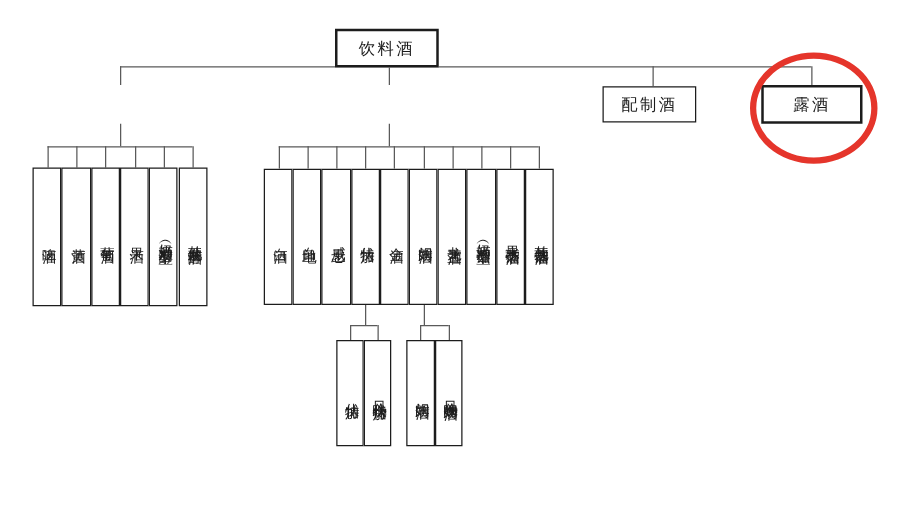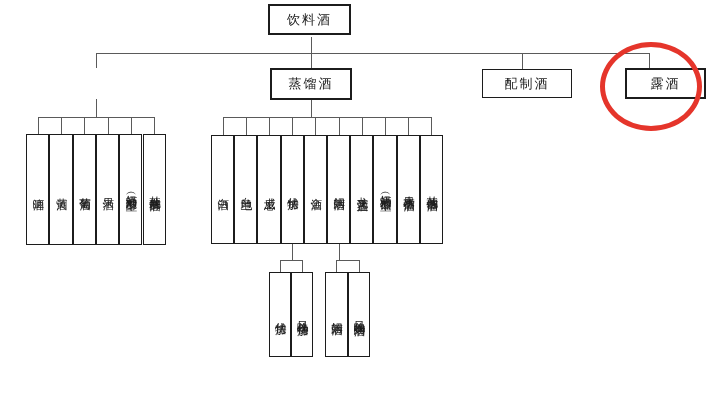--- a/index.html
+++ b/index.html
@@ -78,25 +78,24 @@
   <div class="vl" style="left:292px;top:244px;height:16px;"></div>
   <div class="hl" style="left:280px;top:260px;width:22px;"></div>
   <div class="vl" style="left:280px;top:260px;height:12px;"></div>
   <div class="vl" style="left:302px;top:260px;height:12px;"></div>
 
   <div class="vl" style="left:339px;top:244px;height:16px;"></div>
   <div class="hl" style="left:336px;top:260px;width:23px;"></div>
   <div class="vl" style="left:336px;top:260px;height:12px;"></div>
   <div class="vl" style="left:359px;top:260px;height:12px;"></div>
 
-  <div class="hbox" style="left:268px;top:4px;width:83px;height:31px;">饮料酒</div>
+  <div class="hbox" style="left:268px;top:23px;width:83px;height:31px;">饮料酒</div>
 
-  <div class="hbox" style="left:270px;top:68px;width:82px;height:32px;">蒸馏酒</div>
-  <div class="hbox thin" style="left:482px;top:69px;width:90px;height:29px;">配制酒</div>
-  <div class="hbox" style="left:609px;top:68px;width:81px;height:31px;margin-left:16px;">露酒</div>
+  <div class="hbox thin" style="left:482px;top:69px;width:75px;height:29px;">配制酒</div>
+  <div class="hbox" style="left:609px;top:68px;width:81px;height:31px;">露酒</div>
 
   <div class="ellipse" style="left:600px;top:42px;width:102px;height:89px;"></div>
 
   <div class="vbox" style="left:26px;top:134px;width:23.3px;height:111px;">啤酒</div>
   <div class="vbox" style="left:49.3px;top:134px;width:23.3px;height:111px;">黄酒</div>
   <div class="vbox" style="left:72.6px;top:134px;width:23.3px;height:111px;">葡萄酒</div>
   <div class="vbox" style="left:95.9px;top:134px;width:23.3px;height:111px;">果酒</div>
   <div class="vbox" style="left:119.2px;top:134px;width:23.3px;height:111px;">奶酒（发酵型）</div>
   <div class="vbox" style="left:142.5px;top:134px;width:23.3px;height:111px;">其他发酵酒</div>
 

